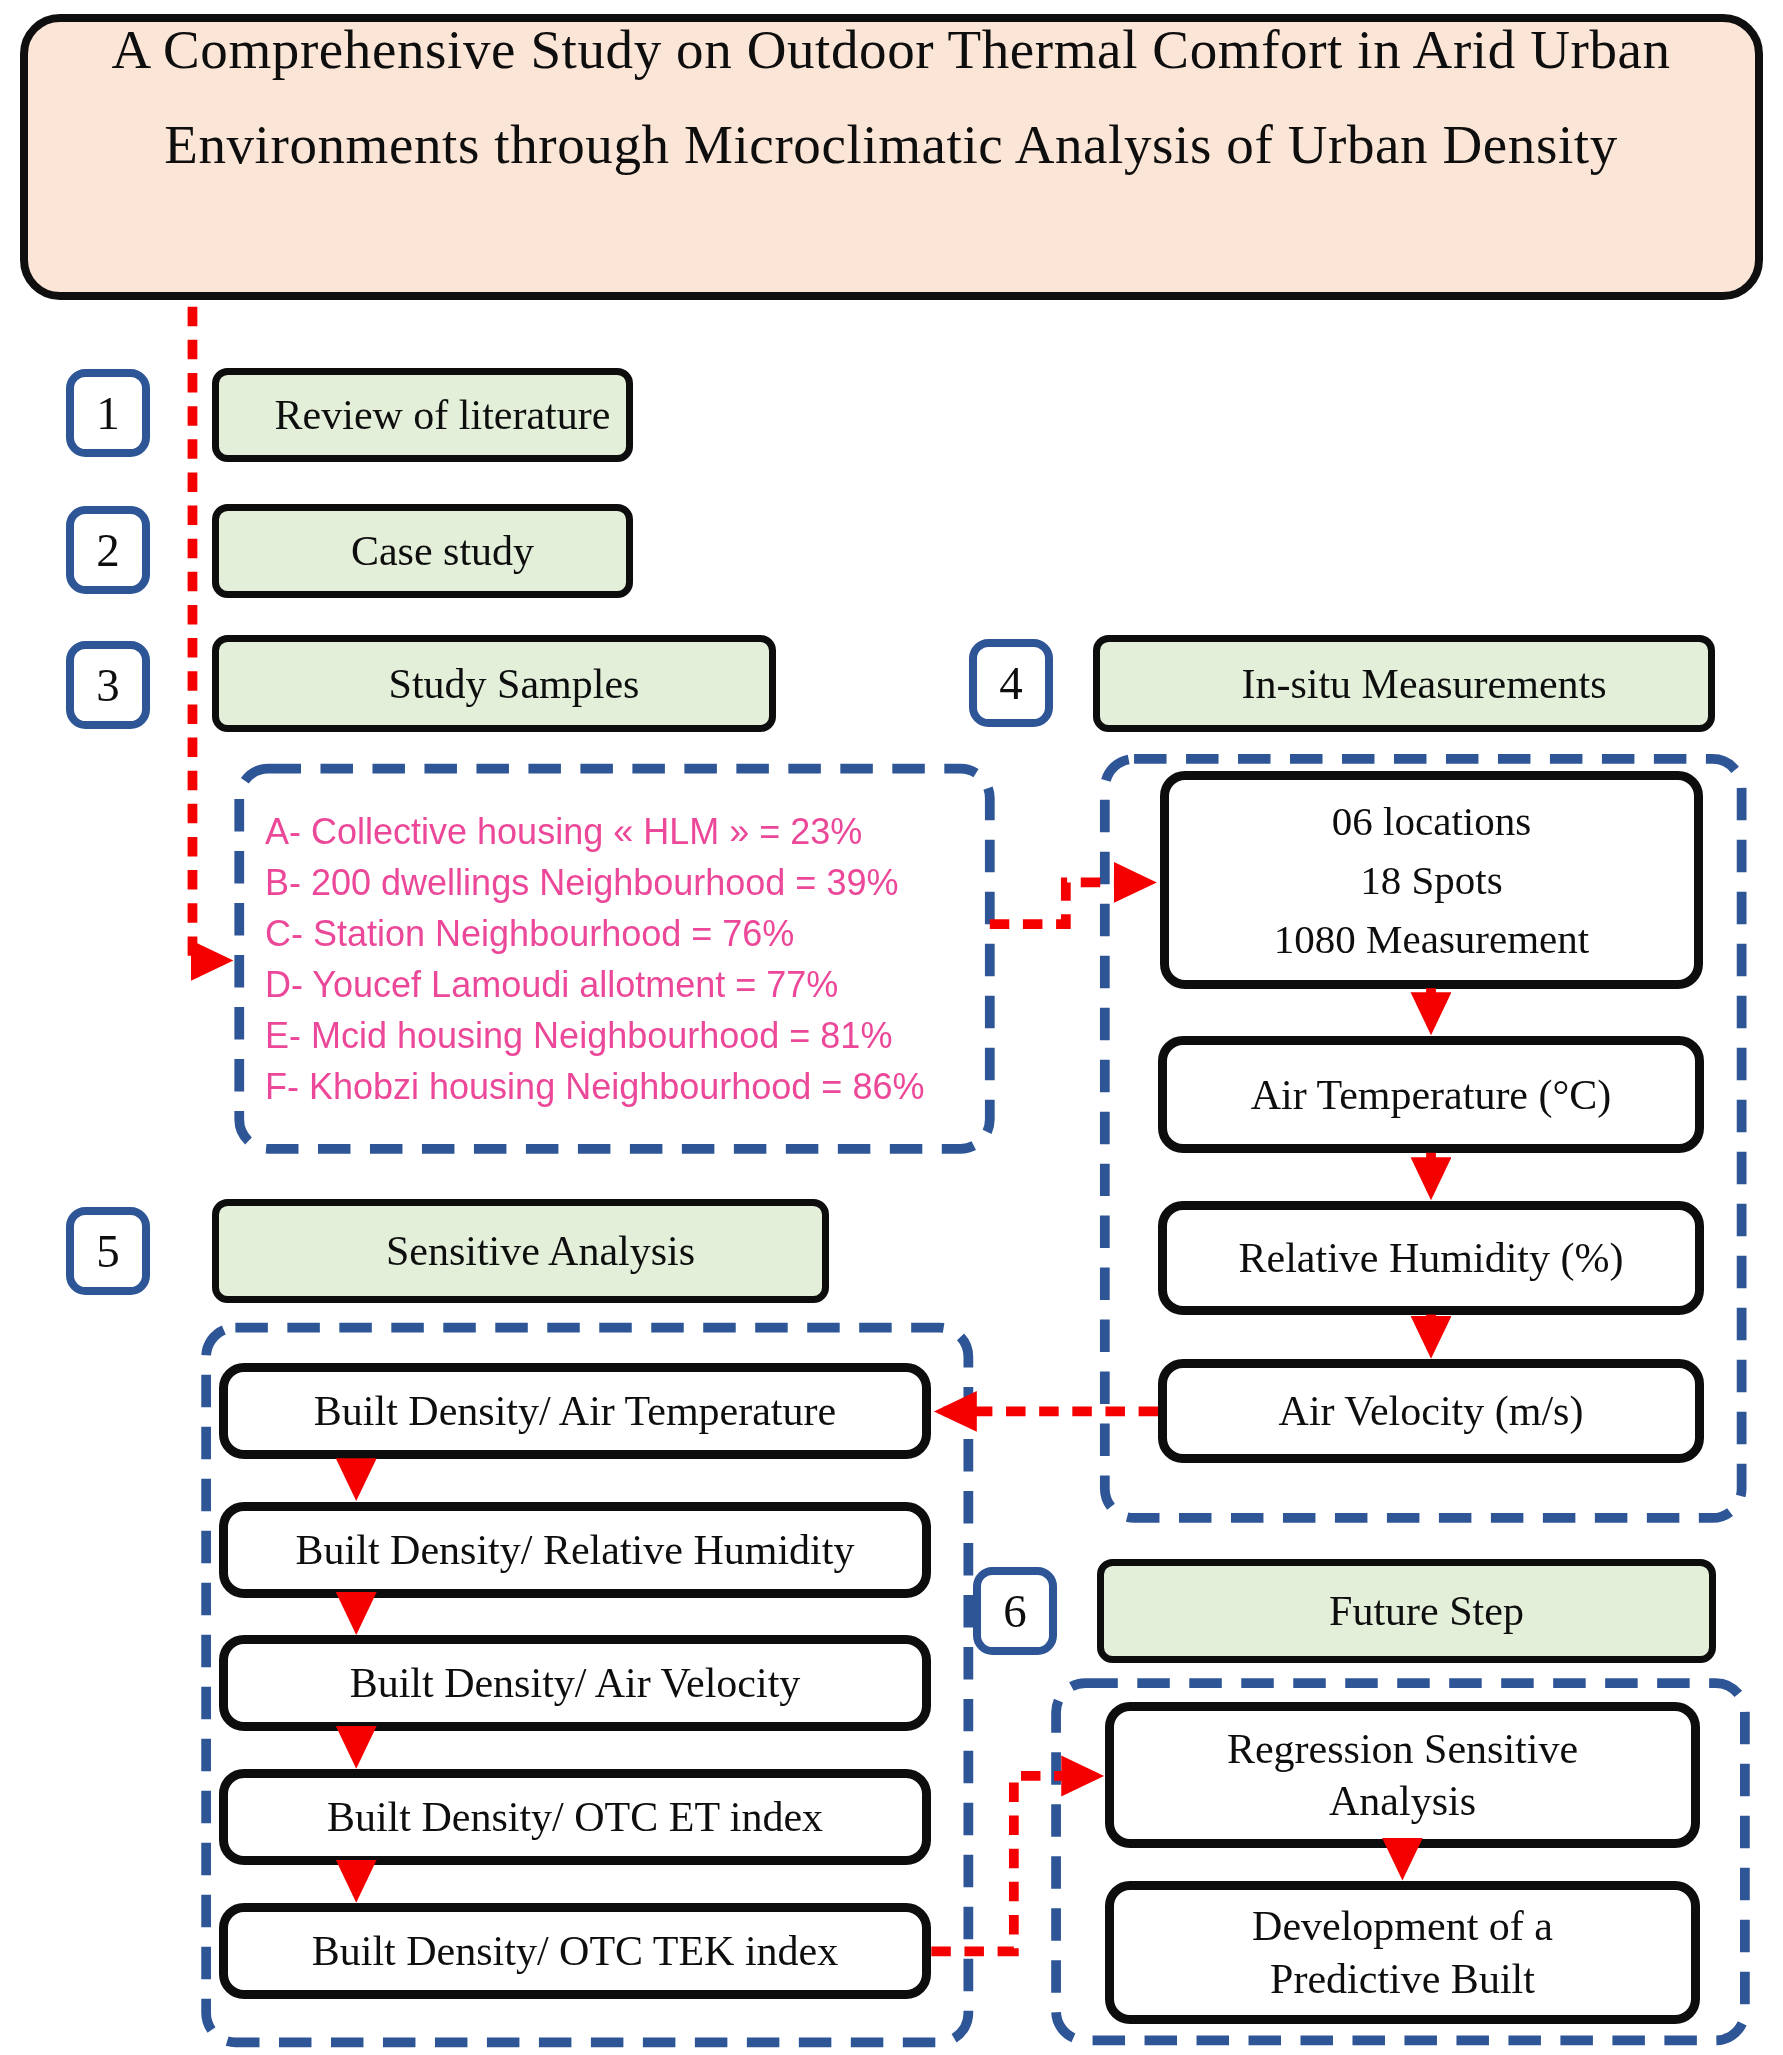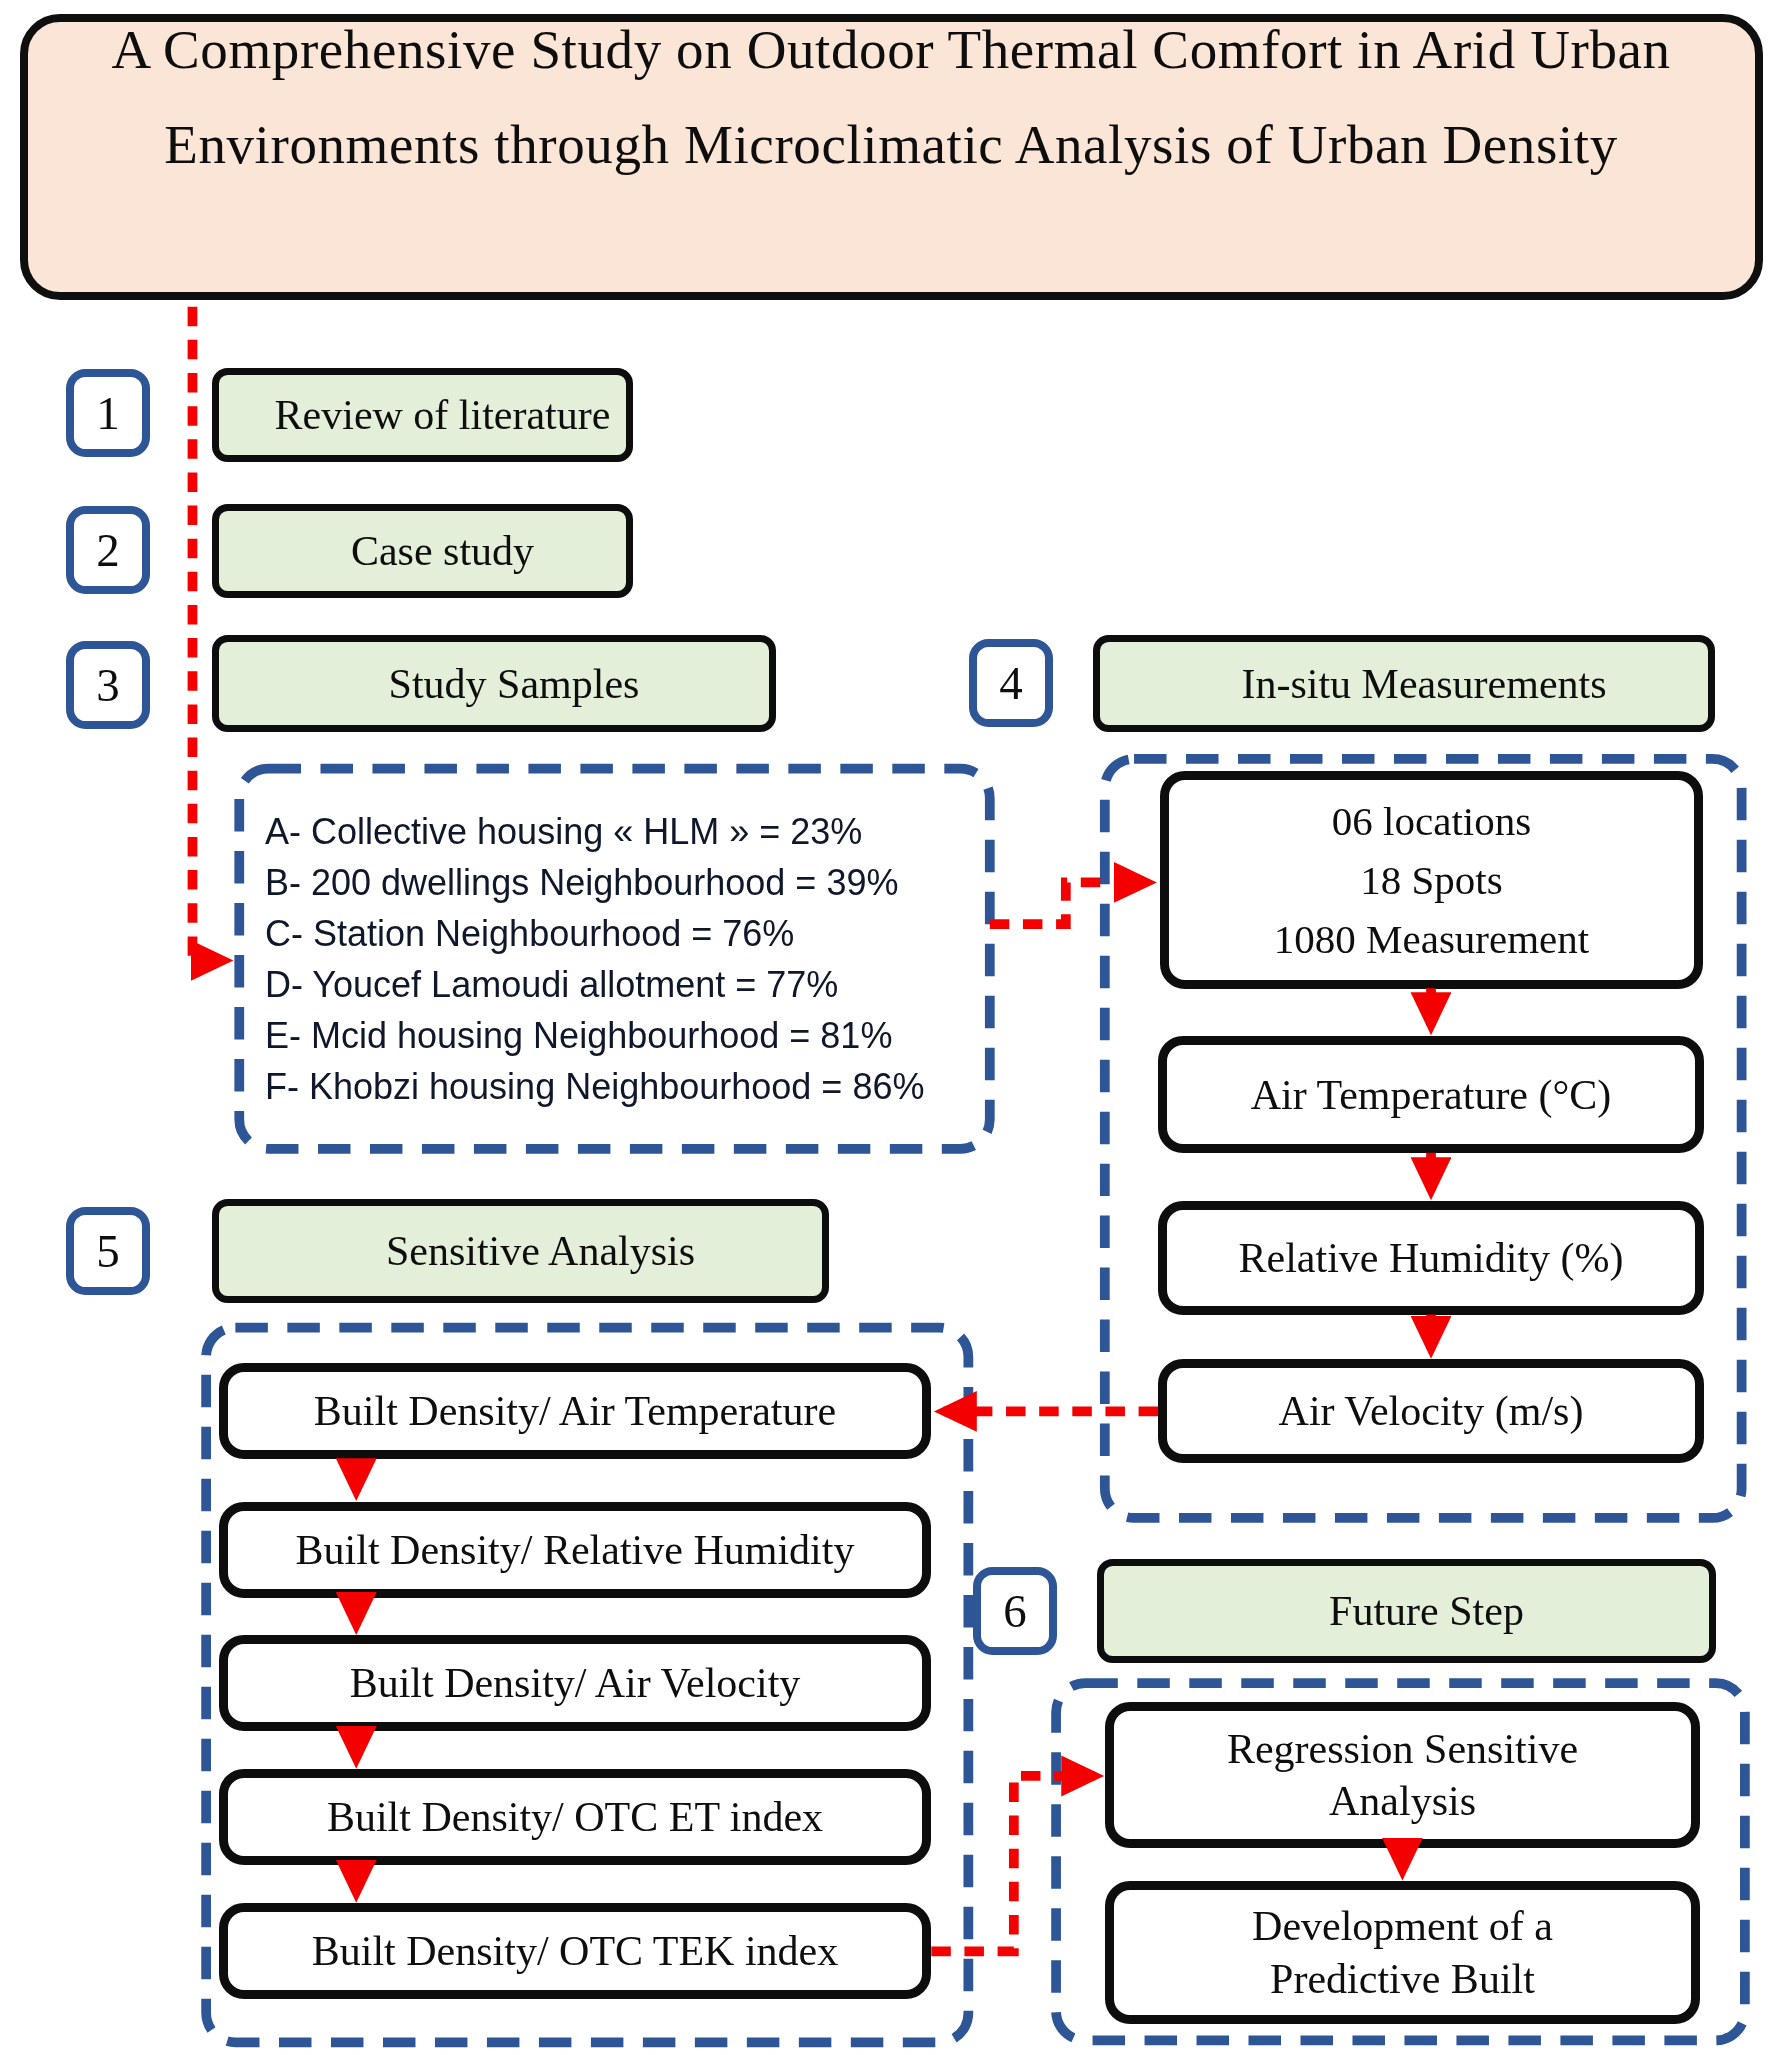--- a/index.html
+++ b/index.html
@@ -53,21 +53,21 @@
     font-size:42px;
     text-align:center;
   }
   .white-box .wline{line-height:1.25;white-space:nowrap;}
   .summary-box .wline{font-size:41px;line-height:59px;}
   
   .samples-list{
     left:265px;top:806px;width:715px;
     font-family:"Liberation Sans", sans-serif;
     font-size:36px;line-height:51px;
-    color:#0f172a;
+    color:#ec4899;
     white-space:nowrap;
   }
   svg.overlay{position:absolute;left:0;top:0;pointer-events:none;}
 </style>
 </head>
 <body>
 
 <div class="canvas">
 
   <div class="abs title-box">

